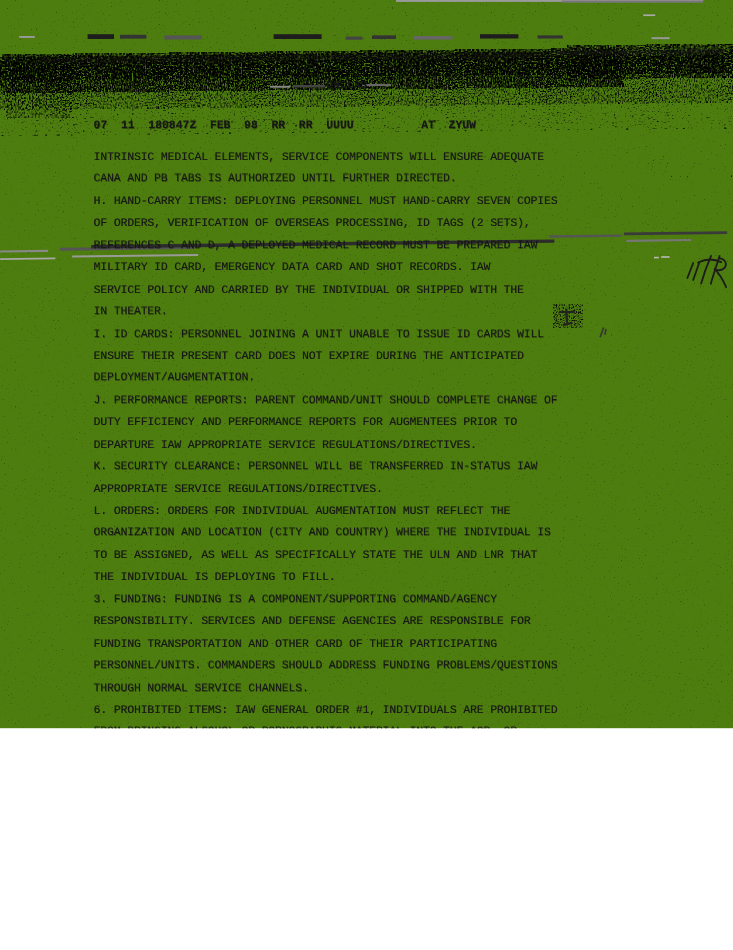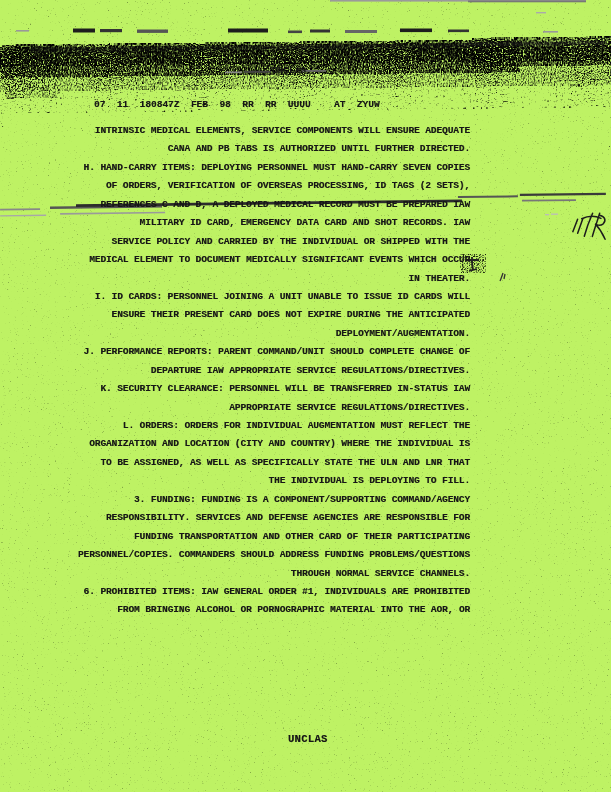--- a/index.html
+++ b/index.html
@@ -1,34 +1,33 @@
 <!DOCTYPE html>
 <html><head>
 <meta charset="utf-8">
 <style>
   html,body{margin:0;padding:0;background:#ffffff;}
   .page{
-    position:relative;width:611px;height:792px;background:#bef264;overflow:hidden;
+    position:relative;width:611px;height:607px;background:#4d7c0f;overflow:hidden;
     font-family:"Liberation Mono","DejaVu Sans Mono",monospace;
   }
   .artifacts{position:absolute;left:0;top:0;z-index:2;pointer-events:none;}
   .txt{
     position:absolute;z-index:3;color:#161616;font-weight:700;white-space:pre;
     text-shadow:0.35px 0.3px 0.35px rgba(15,15,15,0.45);
   }
   .cls-top{left:272px;top:66px;font-size:9px;letter-spacing:0.3px;}
   .cls-bottom{left:288px;top:733px;font-size:10.5px;letter-spacing:0.3px;}
-  .dtg-left{left:94px;top:99px;font-size:9.5px;}
-  .dtg-right{left:334px;top:99px;font-size:9.5px;}
+  .dtg-left{left:78px;top:99px;font-size:9.5px;}
+  .dtg-right{left:351px;top:99px;font-size:9.5px;}
   .body-block{position:absolute;left:78px;top:122px;z-index:3;}
   .body-block .line{
     height:18.45px;line-height:18.45px;white-space:pre;color:#161616;
-    font-size:9.5px;font-weight:700;letter-spacing:-0.1px;
+    font-size:9.5px;font-weight:400;letter-spacing:-0.1px;
     text-shadow:0.35px 0.3px 0.35px rgba(15,15,15,0.45);
-    text-align:right;
   }
 </style>
 </head>
 <body>
 
 <div class="page">
 
   <svg class="artifacts" width="611" height="792" viewBox="0 0 611 792">
     <defs>
       <filter id="nzA" x="-5%" y="-5%" width="110%" height="110%">
@@ -133,37 +132,37 @@
   <div class="txt dtg-right">AT  ZYUW</div>
 
   <div class="body-block">
     <div class="line">INTRINSIC MEDICAL ELEMENTS, SERVICE COMPONENTS WILL ENSURE ADEQUATE</div>
     <div class="line">CANA AND PB TABS IS AUTHORIZED UNTIL FURTHER DIRECTED.</div>
     <div class="line">H. HAND-CARRY ITEMS: DEPLOYING PERSONNEL MUST HAND-CARRY SEVEN COPIES</div>
     <div class="line">OF ORDERS, VERIFICATION OF OVERSEAS PROCESSING, ID TAGS (2 SETS),</div>
     <div class="line">REFERENCES C AND D, A DEPLOYED MEDICAL RECORD MUST BE PREPARED IAW</div>
     <div class="line">MILITARY ID CARD, EMERGENCY DATA CARD AND SHOT RECORDS. IAW</div>
     <div class="line">SERVICE POLICY AND CARRIED BY THE INDIVIDUAL OR SHIPPED WITH THE</div>
-    <div class="line">MEDICAL ELEMENT TO DOCUMENT MEDICALLY SIGNIFICANT EVENTS WHICH OCCUR</div>
     <div class="line">IN THEATER.</div>
     <div class="line">I. ID CARDS: PERSONNEL JOINING A UNIT UNABLE TO ISSUE ID CARDS WILL</div>
     <div class="line">ENSURE THEIR PRESENT CARD DOES NOT EXPIRE DURING THE ANTICIPATED</div>
     <div class="line">DEPLOYMENT/AUGMENTATION.</div>
     <div class="line">J. PERFORMANCE REPORTS: PARENT COMMAND/UNIT SHOULD COMPLETE CHANGE OF</div>
+    <div class="line">DUTY EFFICIENCY AND PERFORMANCE REPORTS FOR AUGMENTEES PRIOR TO</div>
     <div class="line">DEPARTURE IAW APPROPRIATE SERVICE REGULATIONS/DIRECTIVES.</div>
     <div class="line">K. SECURITY CLEARANCE: PERSONNEL WILL BE TRANSFERRED IN-STATUS IAW</div>
     <div class="line">APPROPRIATE SERVICE REGULATIONS/DIRECTIVES.</div>
     <div class="line">L. ORDERS: ORDERS FOR INDIVIDUAL AUGMENTATION MUST REFLECT THE</div>
     <div class="line">ORGANIZATION AND LOCATION (CITY AND COUNTRY) WHERE THE INDIVIDUAL IS</div>
     <div class="line">TO BE ASSIGNED, AS WELL AS SPECIFICALLY STATE THE ULN AND LNR THAT</div>
     <div class="line">THE INDIVIDUAL IS DEPLOYING TO FILL.</div>
     <div class="line">3. FUNDING: FUNDING IS A COMPONENT/SUPPORTING COMMAND/AGENCY</div>
     <div class="line">RESPONSIBILITY. SERVICES AND DEFENSE AGENCIES ARE RESPONSIBLE FOR</div>
     <div class="line">FUNDING TRANSPORTATION AND OTHER CARD OF THEIR PARTICIPATING</div>
-    <div class="line">PERSONNEL/COPIES. COMMANDERS SHOULD ADDRESS FUNDING PROBLEMS/QUESTIONS</div>
+    <div class="line">PERSONNEL/UNITS. COMMANDERS SHOULD ADDRESS FUNDING PROBLEMS/QUESTIONS</div>
     <div class="line">THROUGH NORMAL SERVICE CHANNELS.</div>
     <div class="line">6. PROHIBITED ITEMS: IAW GENERAL ORDER #1, INDIVIDUALS ARE PROHIBITED</div>
     <div class="line">FROM BRINGING ALCOHOL OR PORNOGRAPHIC MATERIAL INTO THE AOR, OR</div>
   </div>
 
   <div class="txt cls-bottom">UNCLAS</div>
 
 </div>
 
 </body></html>

